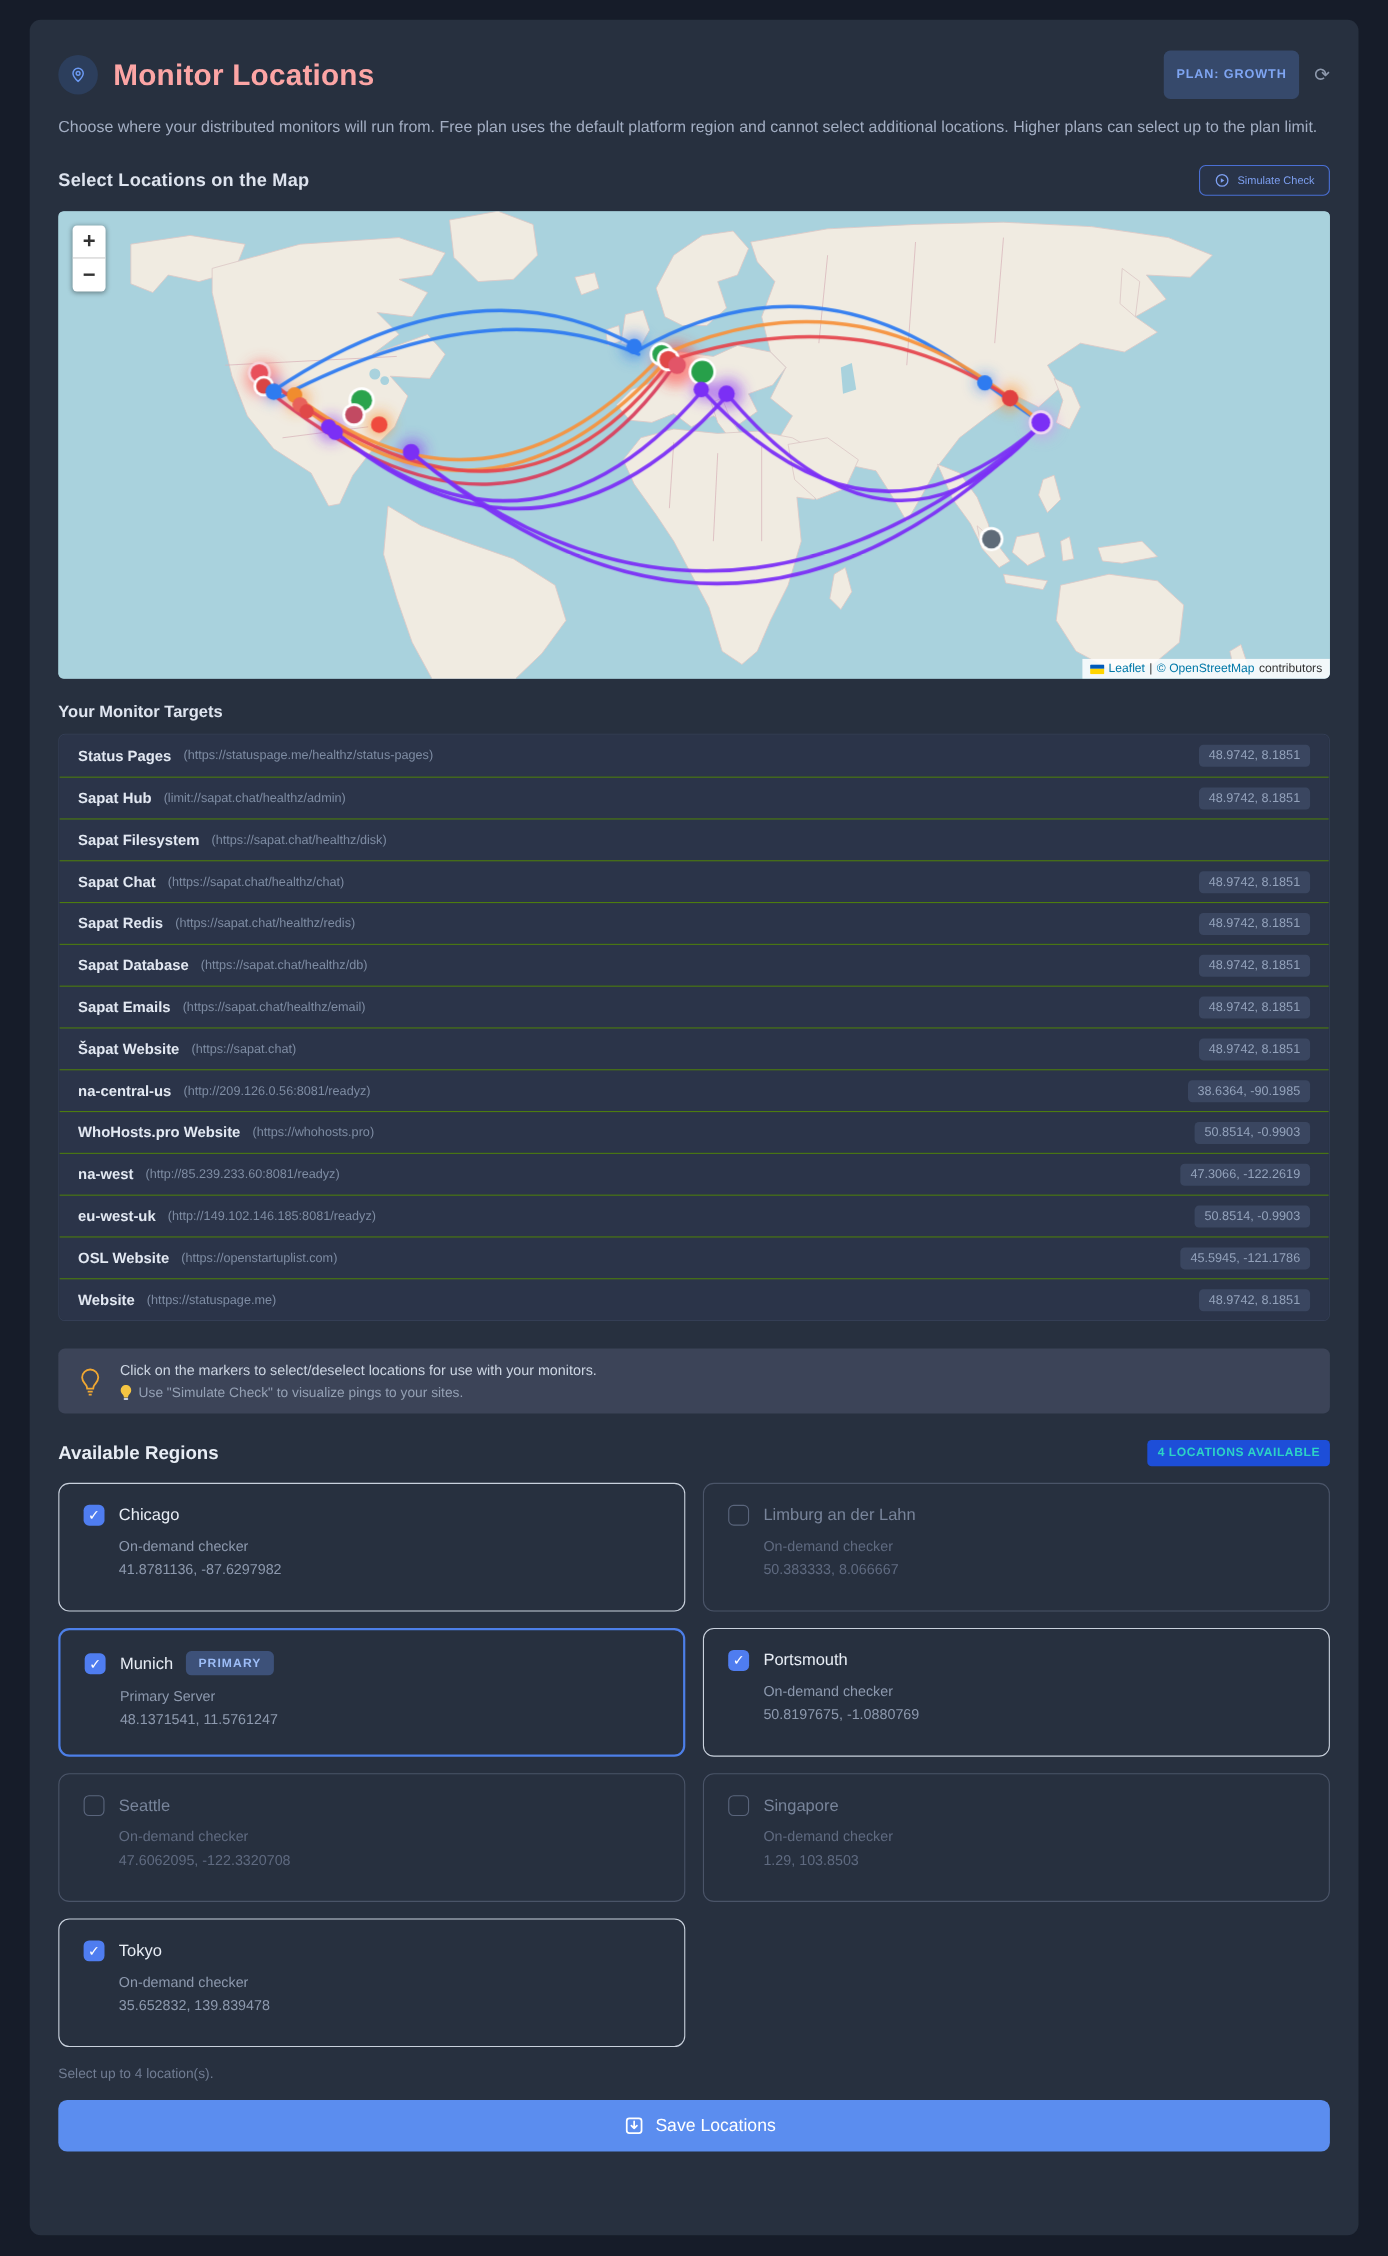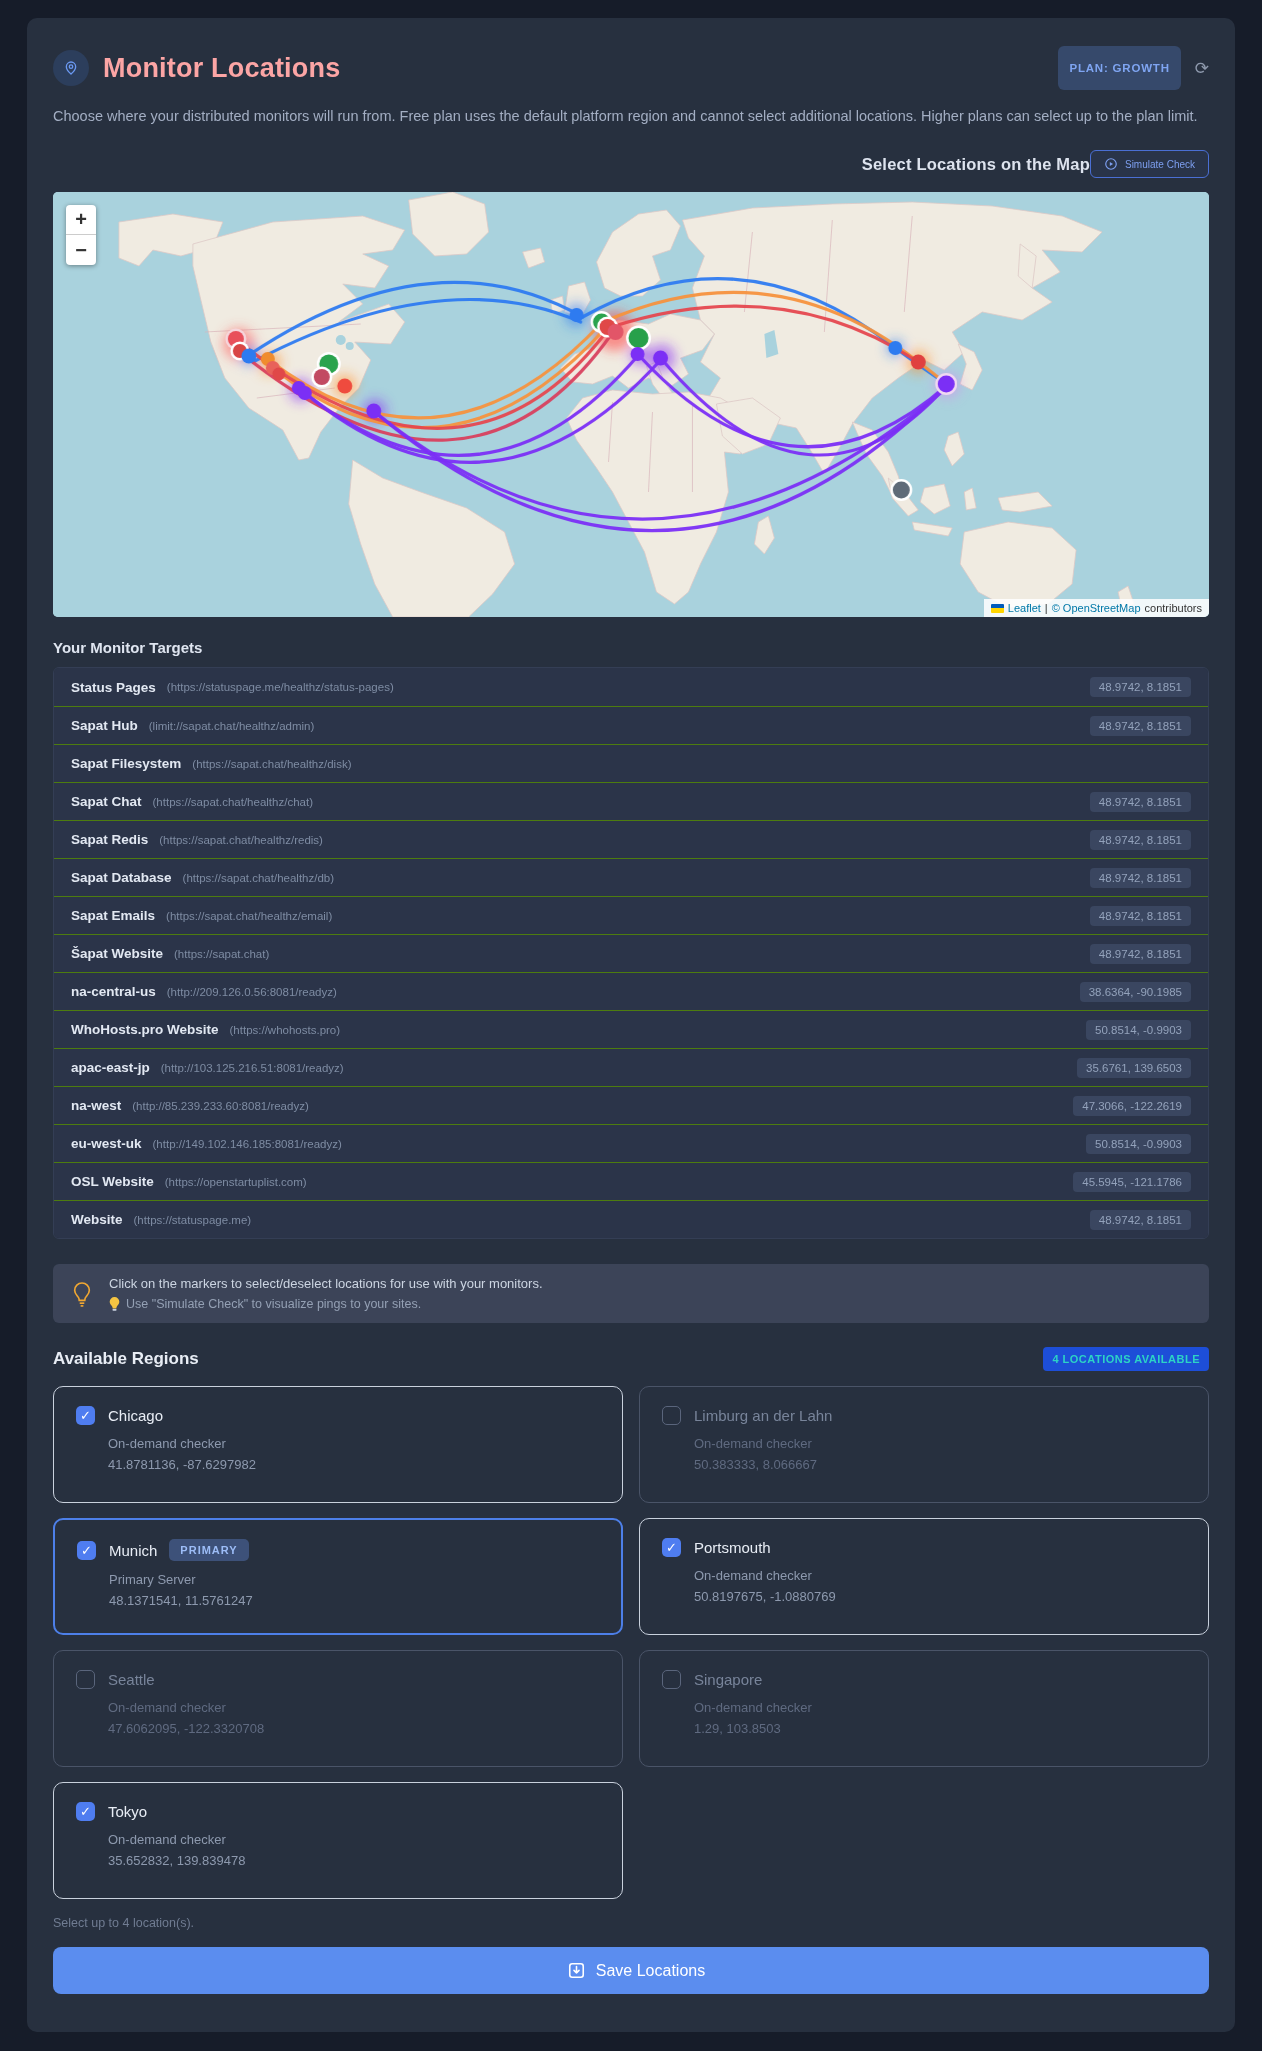--- a/index.html
+++ b/index.html
@@ -13,21 +13,21 @@
   .hdr-icon { width:36px; height:36px; border-radius:50%; background:#2c3e5c;
     display:flex; align-items:center; justify-content:center; flex:0 0 auto; }
   .hdr-title { margin-left:14px; font-size:27px; font-weight:bold; color:#fca5a5; letter-spacing:.2px; }
   .hdr-right { margin-left:auto; display:flex; align-items:center; gap:14px; }
   .plan-badge { background:#36496b; color:#7fa5f2; font-size:11.5px; font-weight:bold;
     letter-spacing:.8px; padding:16px 11px; border-radius:6px; }
   .refresh { color:#8e99ad; font-size:17px; cursor:pointer; line-height:1; }
   .desc { margin-top:15px; font-size:14.5px; line-height:1.6; color:#a3aec3; }
 
   
-  .sec-row { margin-top:22px; display:flex; align-items:center; justify-content:flex-end; }
+  .sec-row { margin-top:22px; display:flex; align-items:center; justify-content:space-between; }
   .sec-title { font-size:16.5px; color:#dde3ee; font-weight:bold; letter-spacing:.2px; }
   .sim-btn { display:flex; align-items:center; gap:7px; border:1px solid #4a6fd4; color:#7d9ff0;
     background:rgba(74,111,212,.07); font-size:10px; padding:6px 13px; border-radius:6px; cursor:pointer; }
 
   
   .map { position:relative; margin-top:14px; height:425px; border-radius:5px; overflow:hidden; background:#a9d2dd; }
   .map svg.world { position:absolute; inset:0; }
   .zoomctl { position:absolute; left:13px; top:13px; width:30px; background:#fff; border-radius:4px;
     box-shadow:0 1px 5px rgba(0,0,0,.4); overflow:hidden; z-index:5; }
   .zoomctl .zb { width:30px; height:30px; display:flex; align-items:center; justify-content:center;
@@ -301,25 +301,20 @@
     <span class="t-url">(http://209.126.0.56:8081/readyz)</span>
     <span class="t-coords">38.6364, -90.1985</span>
   </div>
 
   <div class="tg-row">
     <span class="t-name">WhoHosts.pro Website</span>
     <span class="t-url">(https://whohosts.pro)</span>
     <span class="t-coords">50.8514, -0.9903</span>
   </div>
 
-  <div class="tg-row">
-    <span class="t-name">apac-east-jp</span>
-    <span class="t-url">(http://103.125.216.51:8081/readyz)</span>
-    <span class="t-coords">35.6761, 139.6503</span>
-  </div>
 
   <div class="tg-row">
     <span class="t-name">na-west</span>
     <span class="t-url">(http://85.239.233.60:8081/readyz)</span>
     <span class="t-coords">47.3066, -122.2619</span>
   </div>
 
   <div class="tg-row">
     <span class="t-name">eu-west-uk</span>
     <span class="t-url">(http://149.102.146.185:8081/readyz)</span>

